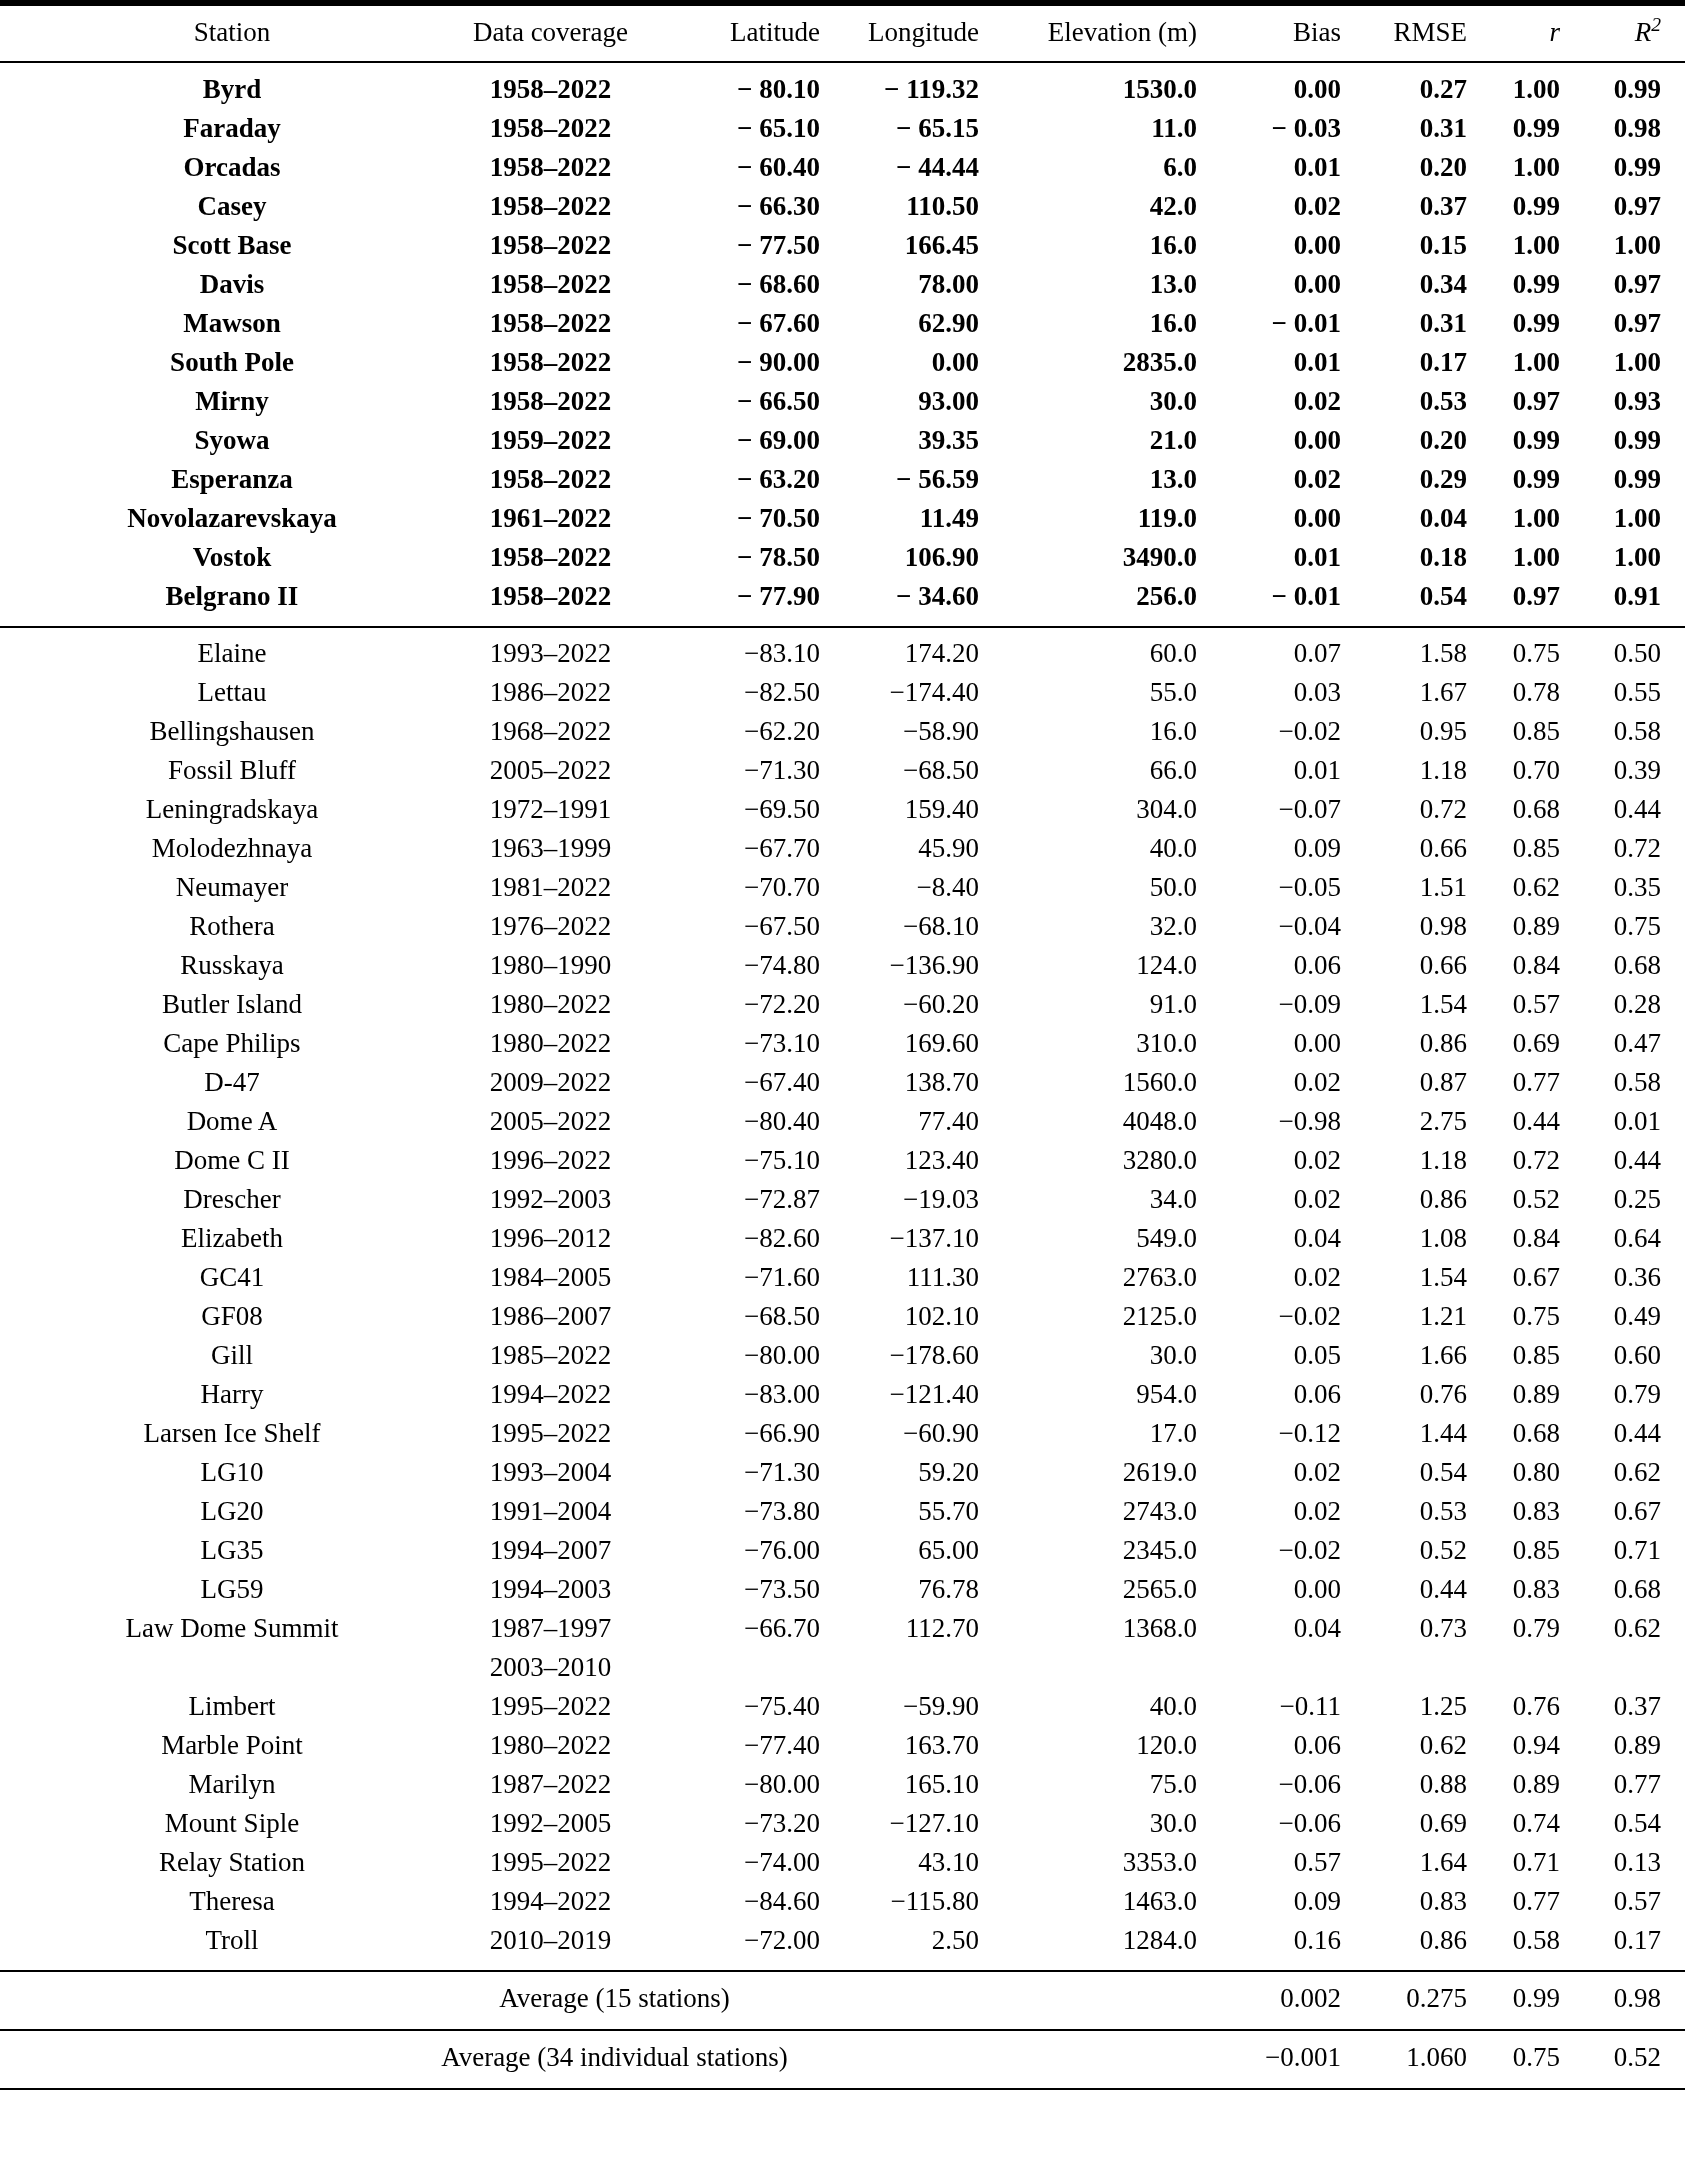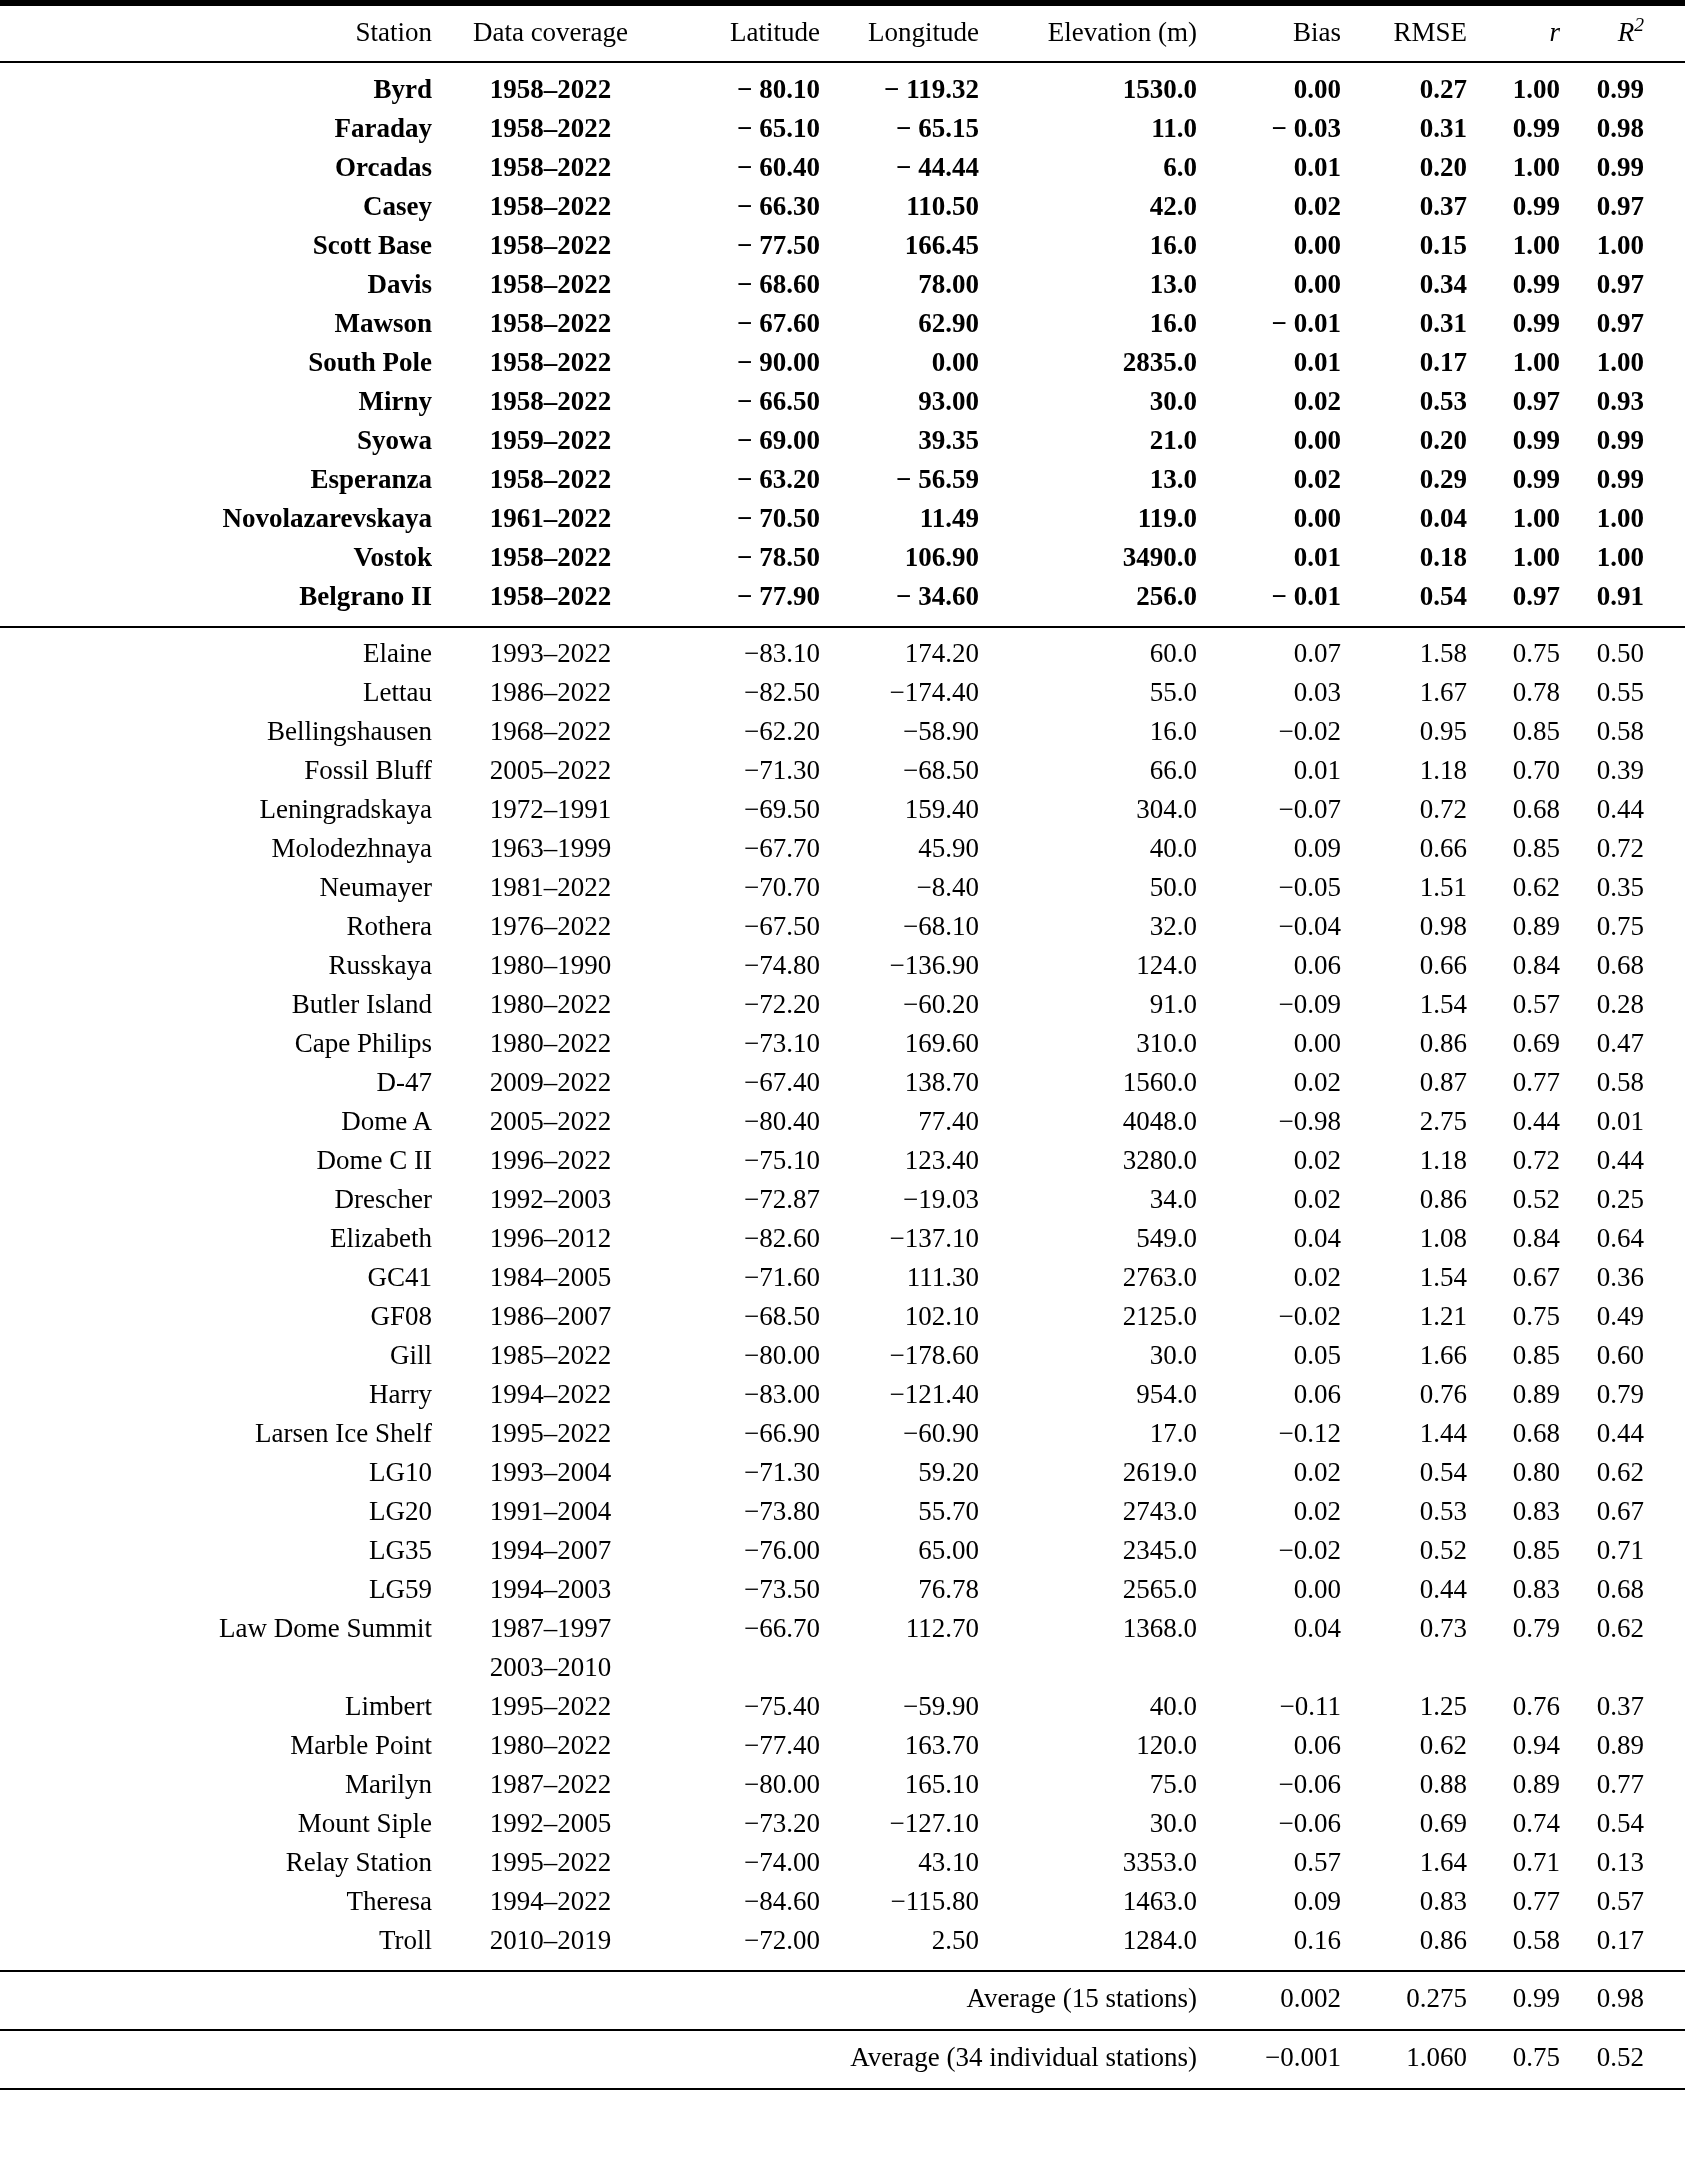--- a/index.html
+++ b/index.html
@@ -29,23 +29,23 @@
 
   th, td {
     font-size: 27px;
     line-height: 39px;
     padding: 0;
     white-space: nowrap;
     vertical-align: top;
     font-weight: normal;
   }
   th.num, td.num { text-align: right; }
-  th.station, td.station { text-align: right; padding-left: 32px; }
+  th.station, td.station { text-align: center; padding-left: 32px; }
   th.coverage, td.coverage { text-align: center; }
-  th.r2, td.r2 { padding-right: 42px; }
+  th.r2, td.r2 { padding-right: 25px; }
   .cov { display: block; text-align: center; font-family: Liberation Serif, serif; }
 
   thead th { padding-top: 6.5px; padding-bottom: 9.8px; }
   thead tr { border-bottom: 2.4px solid #000; }
   thead th.italic-head { font-style: italic; }
   thead th sup { font-size: 19.6px; line-height: 0; }
 
   tbody.section { border-bottom: 2.4px solid #000; }
   tbody.section tr:first-child td { padding-top: 6.5px; }
   tbody.section tr:last-child td { padding-bottom: 9.8px; }

